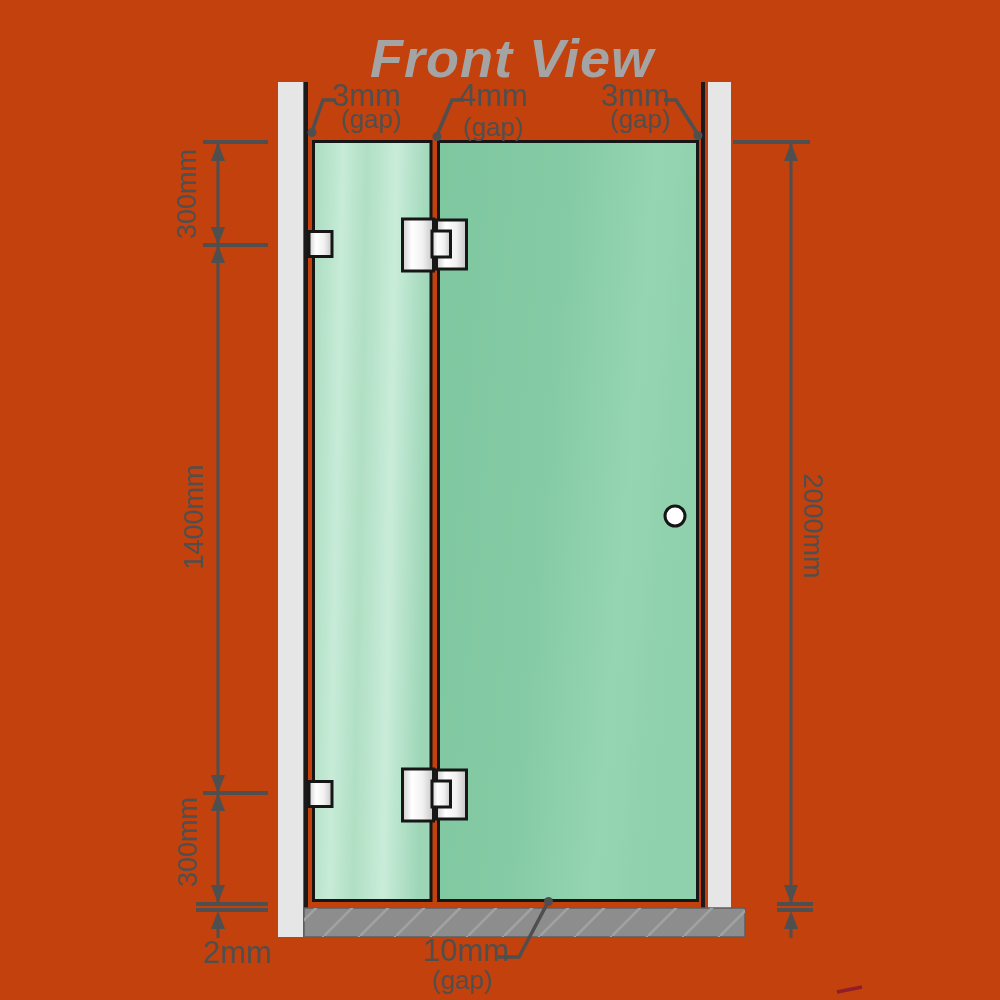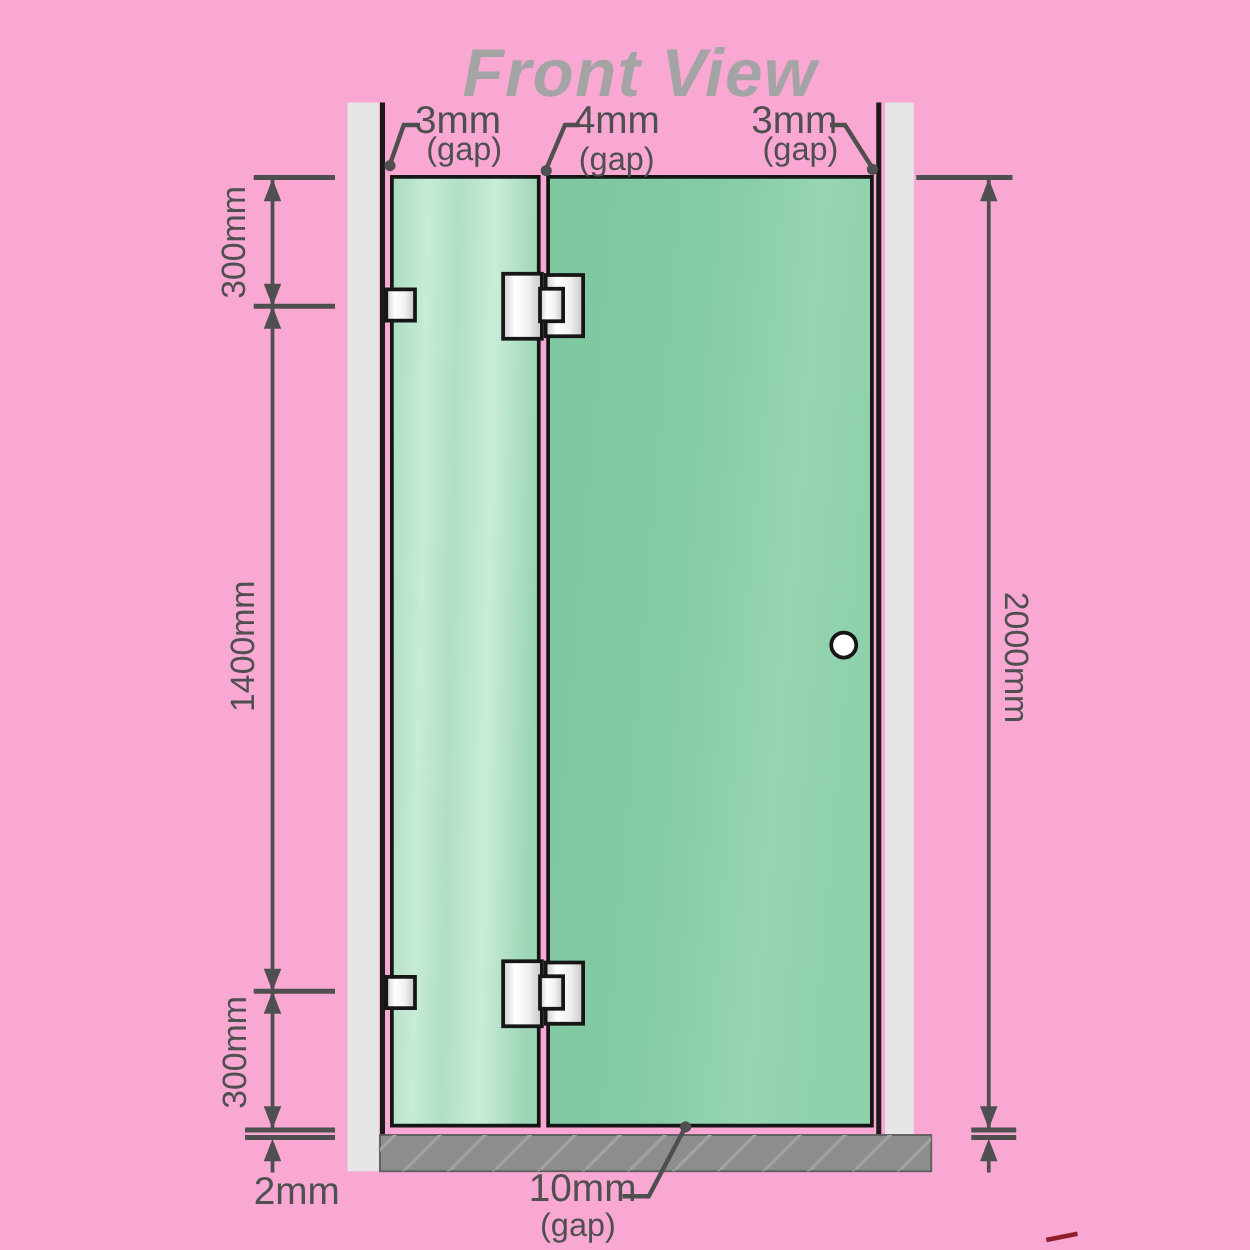--- a/index.html
+++ b/index.html
@@ -1,16 +1,16 @@
 <!DOCTYPE html>
 <html><head>
 <meta charset="utf-8">
 <style>
   html,body{margin:0;padding:0;background:#ffffff;}
-  #stage{position:relative;width:1000px;height:1000px;background:#f9a8d4;overflow:hidden;}
+  #stage{position:relative;width:1000px;height:1000px;background:#c2410c;overflow:hidden;}
   svg{display:block;}
   .ttl{font-family:"Liberation Sans",sans-serif;font-weight:bold;font-style:italic;font-size:54px;fill:#a4a4a4;letter-spacing:1px;}
   .lbl{font-family:"Liberation Sans",sans-serif;font-size:31px;fill:#4f4f4f;}
   .lbl-sm{font-family:"Liberation Sans",sans-serif;font-size:26px;fill:#4f4f4f;}
   .dimtxt{font-family:"Liberation Sans",sans-serif;font-size:27px;fill:#4f4f4f;}
   .tick{stroke:#4f4f4f;stroke-width:4;}
   .dline{stroke:#4f4f4f;stroke-width:3;fill:none;}
   .arr{fill:#4f4f4f;stroke:none;}
   .leader{stroke:#4f4f4f;stroke-width:3.5;fill:none;}
   .ldot{fill:#4f4f4f;stroke:none;}

